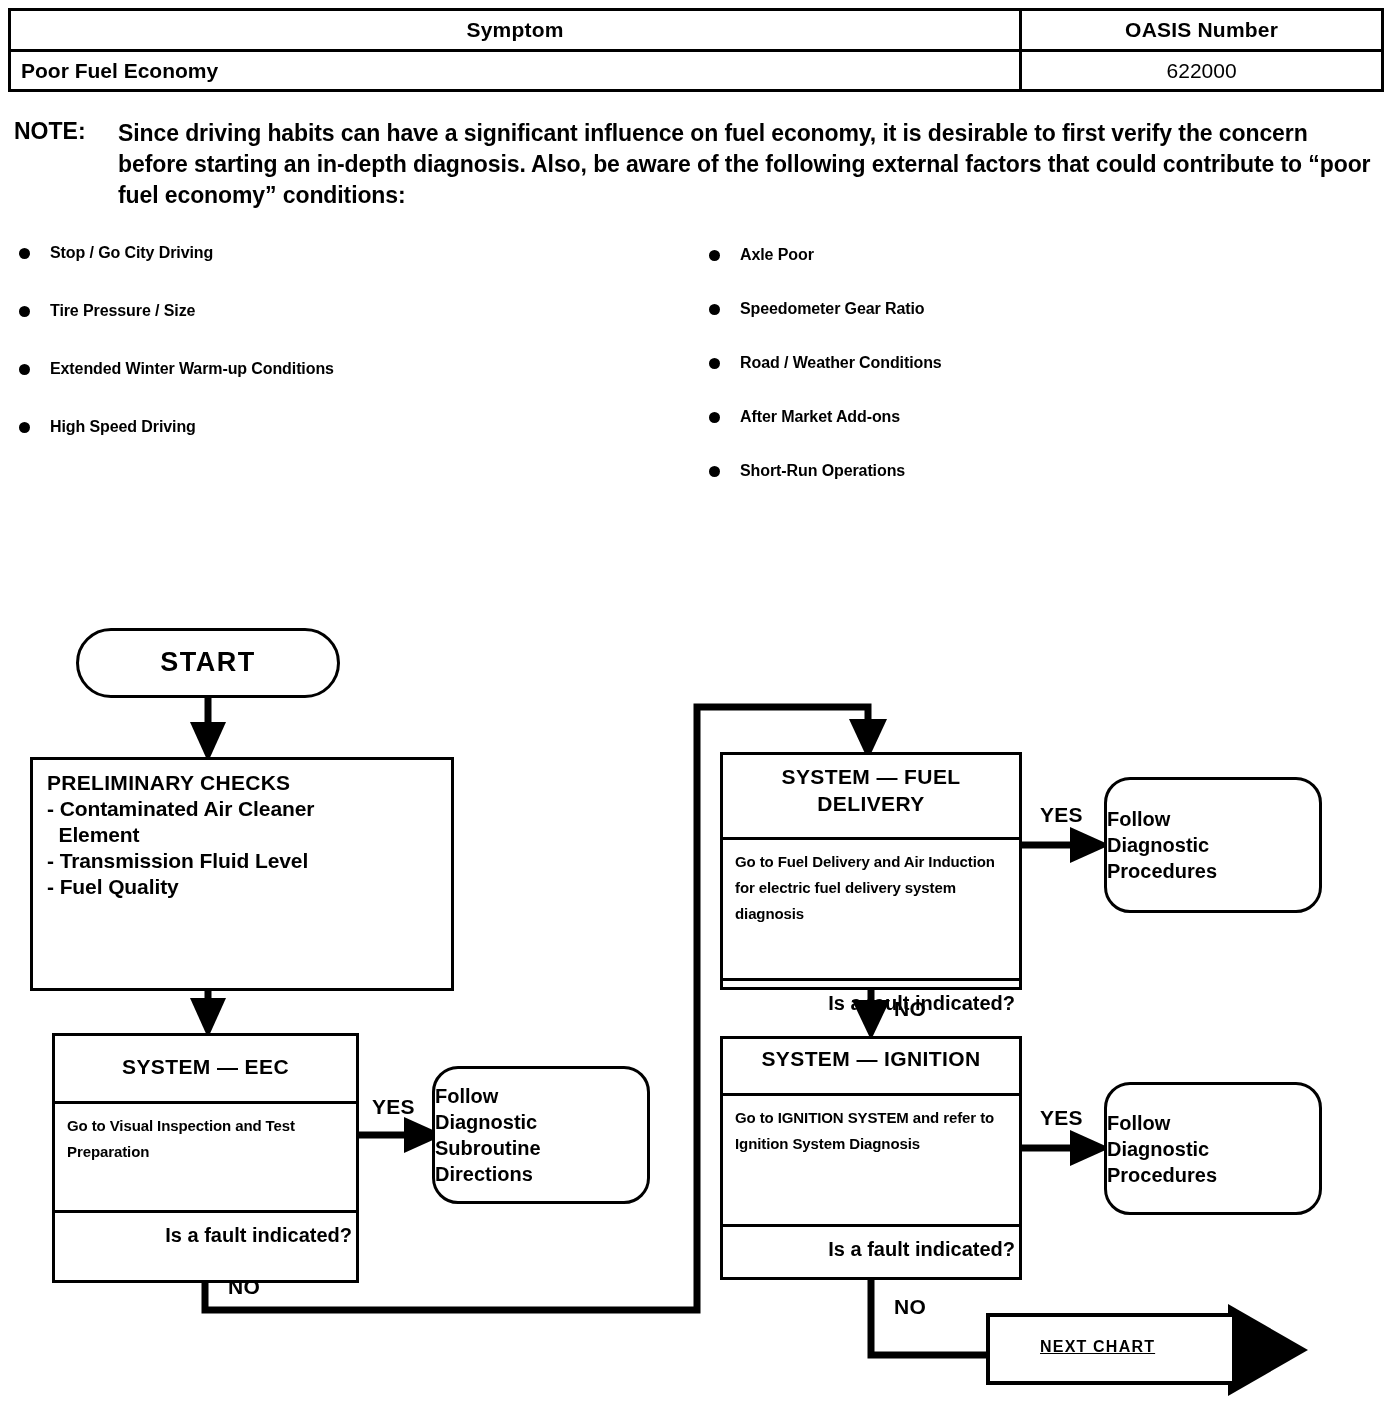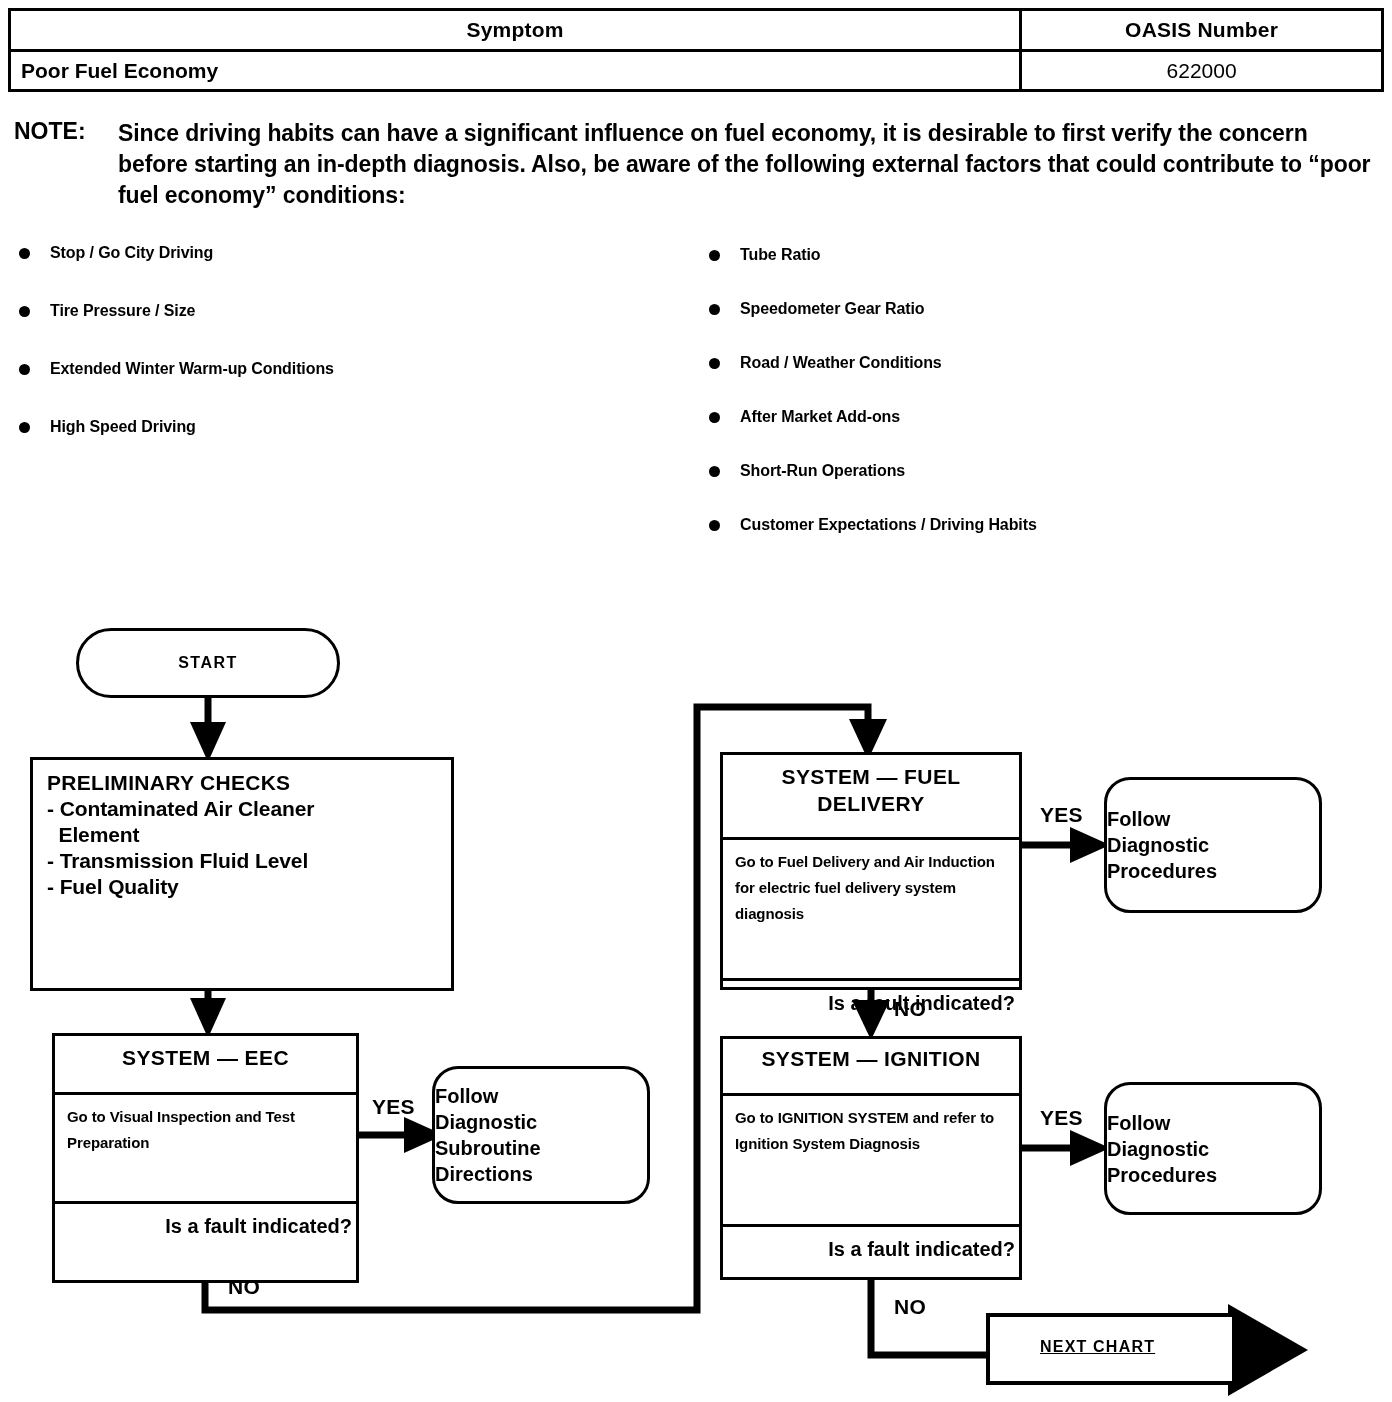--- a/index.html
+++ b/index.html
@@ -56,21 +56,21 @@
   }
   .node-divider{border-top:3px solid #000;}
   .node-body{
     font-weight:bold;font-size:15px;line-height:26px;letter-spacing:-.1px;padding:9px 8px 9px 12px;
   }
   .node-q{
     text-align:right;font-weight:bold;font-size:20px;line-height:26px;padding:9px 4px;
   }
 
   .start-label{
-    text-align:center;font-weight:bold;font-size:16px;letter-spacing:1.5px;line-height:63px;
+    text-align:center;font-weight:bold;font-size:27px;letter-spacing:1.5px;line-height:63px;
   }
   .round-text{
     text-align:left;font-weight:bold;font-size:20px;line-height:26px;padding-top:0;
     display:flex;flex-direction:column;justify-content:center;height:100%;
   }
 
   .prelim-text{
     font-weight:bold;font-size:21px;line-height:26px;padding:10px 6px 0 14px;letter-spacing:-.1px;
   }
   .prelim-head{letter-spacing:.3px;}
@@ -104,26 +104,25 @@
   <div class="note-body">Since driving habits can have a significant influence on fuel economy, it is desirable to first verify the concern before starting an in-depth diagnosis. Also, be aware of the following external factors that could contribute to “poor fuel economy” conditions:</div>
 </div>
 
 <div class="bullets left" id="factors-left">
     <div class="bul-item"><span class="dot"></span><span>Stop / Go City Driving</span></div>
     <div class="bul-item"><span class="dot"></span><span>Tire Pressure / Size</span></div>
     <div class="bul-item"><span class="dot"></span><span>Extended Winter Warm-up Conditions</span></div>
     <div class="bul-item"><span class="dot"></span><span>High Speed Driving</span></div>
   </div>
 <div class="bullets right" id="factors-right">
-    <div class="bul-item"><span class="dot"></span><span>Tube Ratio</span></div>
+    <div class="bul-item"><span class="dot"></span><span>Axle Poor</span></div>
     <div class="bul-item"><span class="dot"></span><span>Speedometer Gear Ratio</span></div>
     <div class="bul-item"><span class="dot"></span><span>Road / Weather Conditions</span></div>
     <div class="bul-item"><span class="dot"></span><span>After Market Add-ons</span></div>
     <div class="bul-item"><span class="dot"></span><span>Short-Run Operations</span></div>
-    <div class="bul-item"><span class="dot"></span><span>Customer Expectations / Driving Habits</span></div>
   </div>
 
 <div class="flow">
 
   <svg width="1392" height="1402">
     <g stroke="#000" stroke-width="7" fill="none">
 
       <line x1="208" y1="697" x2="208" y2="748"></line>
 
       <line x1="208" y1="990" x2="208" y2="1024"></line>
@@ -164,21 +163,21 @@
       <div id="prelim-items">
           <div style="white-space: pre;">- Contaminated Air Cleaner</div>
           <div style="white-space: pre;">  Element</div>
           <div style="white-space: pre;">- Transmission Fluid Level</div>
           <div style="white-space: pre;">- Fuel Quality</div>
         </div>
     </div>
   </div>
 
   <div class="node" style="left:52px;top:1033px;width:307px;height:250px;">
-    <div class="node-title" style="height:40px;padding-top:8px;text-align:center;">SYSTEM — EEC</div>
+    <div class="node-title" style="height:40px;padding-top:17px;text-align:center;">SYSTEM — EEC</div>
     <div class="node-divider"></div>
     <div class="node-body" style="height:88px;">Go to Visual Inspection and Test Preparation</div>
     <div class="node-divider"></div>
     <div class="node-q">Is a fault indicated?</div>
   </div>
 
   <div class="node rounded" style="left:432px;top:1066px;width:218px;height:138px;">
     <div class="round-text" id="eec-result-text">
         <div>Follow</div>
         <div>Diagnostic</div>

